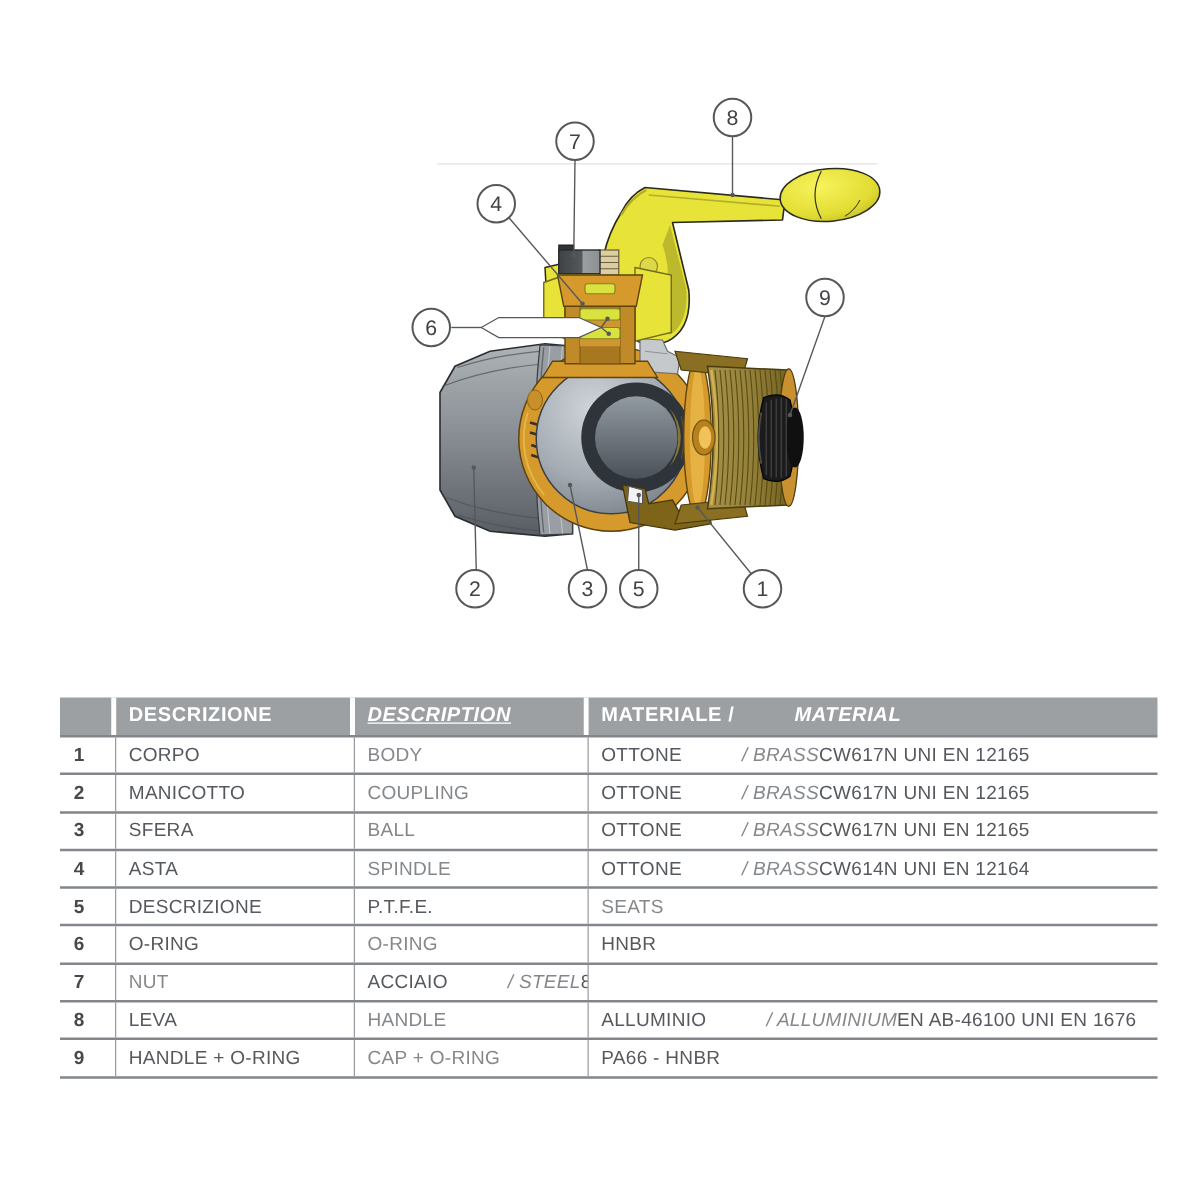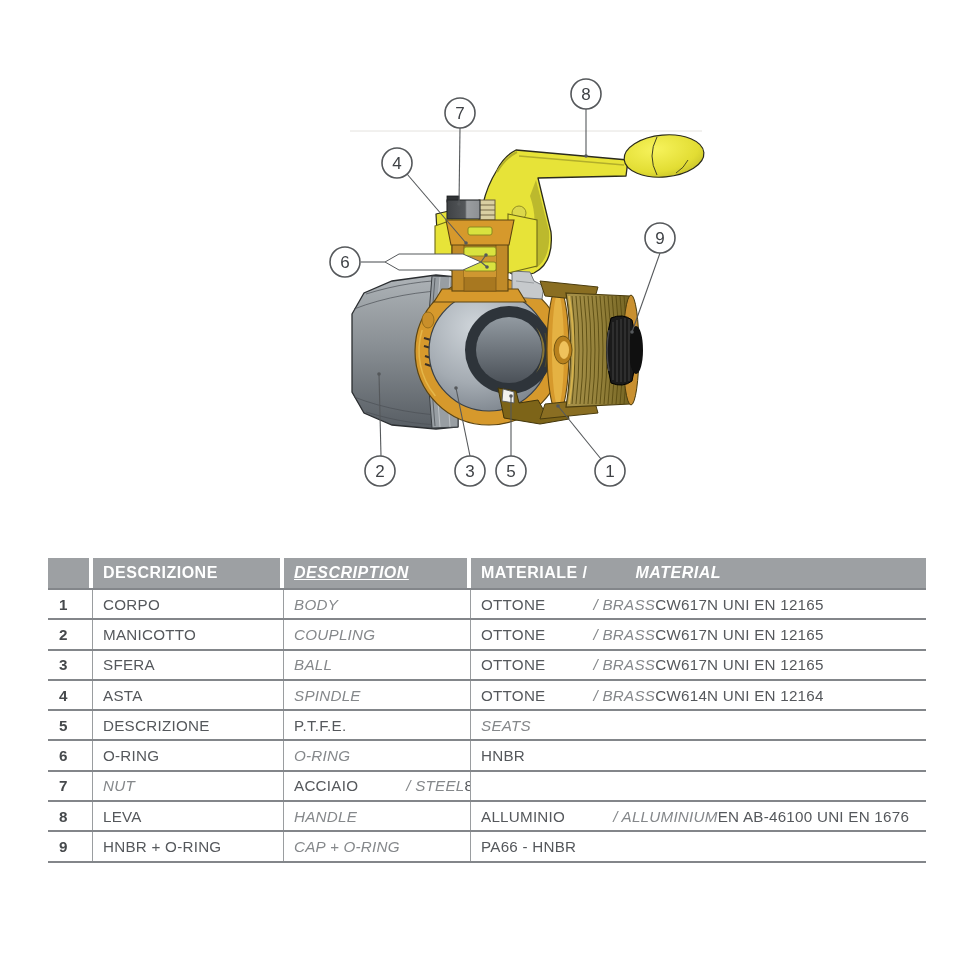--- a/index.html
+++ b/index.html
@@ -32,21 +32,21 @@
   .row{height:28.3px;border-bottom:2px solid var(--row-line,#83868a);}
   .row .td:nth-child(-n+3){border-right:1.5px solid #9a9da0;}
   .thead{height:30px;border-bottom:2px solid var(--row-line,#7f8286);}
   .thead .td{
     background:var(--header-bg,#9da0a3);
     color:var(--header-text,#ffffff);
     font-size:16px;font-weight:bold;letter-spacing:.5px;
   }
   .thead .td:nth-child(-n+3){border-right:4px solid #ffffff;}
   .italic{font-style:italic;text-decoration:underline;}
-  .en-col{font-style:italic;color:var(--text-italic,#85888b);}
+  .en-col{color:var(--text-italic,#85888b);}
   .seg-i{font-style:italic;color:var(--text-italic,#85888b);padding-left:48px;}
   .thead .seg-i{color:#ffffff;font-style:italic;}
 </style>
 </head>
 <body>
 
 <div id="diagram-wrap">
 <svg width="960" height="530" viewBox="0 0 960 530">
   <defs>
     <linearGradient id="gCoup" x1="0" y1="0" x2="0" y2="1">
@@ -310,20 +310,20 @@
         <div class="td">LEVA</div>
         <div class="td en-col">HANDLE</div>
         <div class="td">
           <span>ALLUMINIO </span>
           <span class="seg-i">/ ALLUMINIUM</span>
           <span> EN AB-46100 UNI EN 1676</span>
         </div>
       </div>
       <div class="tr row">
         <div class="td c-num">9</div>
-        <div class="td">HNBR + O-RING</div>
+        <div class="td">HANDLE + O-RING</div>
         <div class="td en-col">CAP + O-RING</div>
         <div class="td">
           <span>PA66 - HNBR</span>
         </div>
       </div>
     </div>
 </div>
 
 </body></html>

